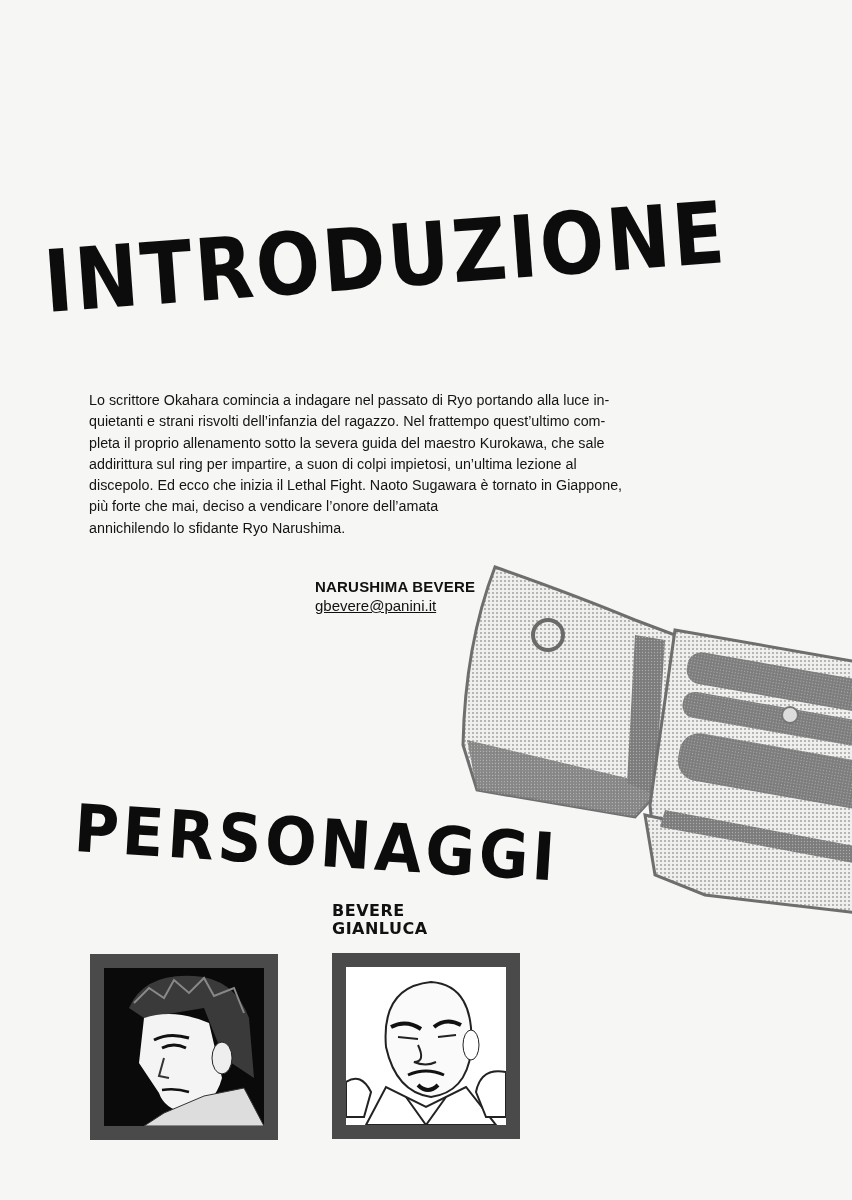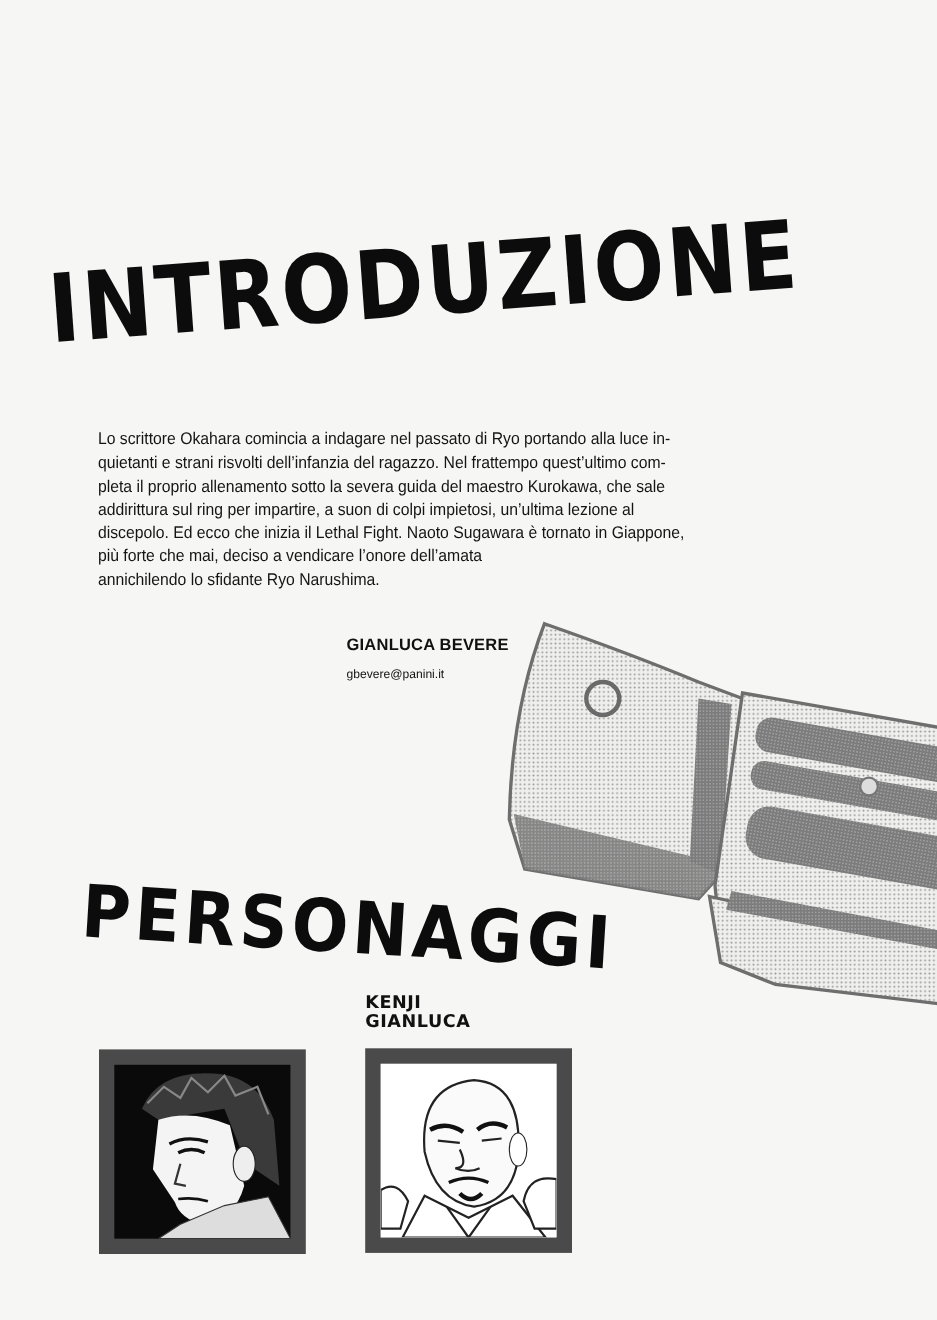--- a/index.html
+++ b/index.html
@@ -45,21 +45,21 @@
       transform: scaleX(0.93);
       transform-origin: left top;
     }
     #intro-text .line { display: block; white-space: nowrap; }
     #author {
       position: absolute;
       left: 315px; top: 578px;
       font-family: "Liberation Sans", sans-serif;
     }
     #author .name { font-weight: bold; font-size: 15px; letter-spacing: 0.2px; display:block; }
-    #author .email { font-size: 11px; display:block; margin-top: 12px; }
+    #author .email { font-size: 15px; display:block; margin-top: 2px; text-decoration: underline; }
 
     
     #gun {
       position: absolute;
       left: 455px; top: 555px;
       width: 420px; height: 360px;
     }
 
     .char-name {
       position: absolute;
@@ -99,21 +99,21 @@
   <span class="line">Lo scrittore Okahara comincia a indagare nel passato di Ryo portando alla luce in-</span>
   <span class="line">quietanti e strani risvolti dell’infanzia del ragazzo. Nel frattempo quest’ultimo com-</span>
   <span class="line">pleta il proprio allenamento sotto la severa guida del maestro Kurokawa, che sale</span>
   <span class="line">addirittura sul ring per impartire, a suon di colpi impietosi, un’ultima lezione al</span>
   <span class="line">discepolo. Ed ecco che inizia il Lethal Fight. Naoto Sugawara è tornato in Giappone,</span>
   <span class="line">più forte che mai, deciso a vendicare l’onore dell’amata</span>
   <span class="line">annichilendo lo sfidante Ryo Narushima.</span>
 </div>
 
 <div id="author">
-  <span class="name">GIANLUCA BEVERE</span>
+  <span class="name">NARUSHIMA BEVERE</span>
   <span class="email">gbevere@panini.it</span>
 </div>
 
 <svg id="gun" viewBox="0 0 420 360">
   <defs>
     <pattern id="dots" width="4" height="4" patternUnits="userSpaceOnUse">
       <rect width="4" height="4" fill="#efefed"></rect>
       <circle cx="2" cy="2" r="0.9" fill="#9a9a9a"></circle>
     </pattern>
     <pattern id="dark" width="3" height="3" patternUnits="userSpaceOnUse">
@@ -137,21 +137,21 @@
   <path d="M210,255 L420,295 L420,312 L205,272 Z" fill="url(#dark)"></path>
 </svg>
 
 <div id="title-chars" class="stencil">PERSONAGGI</div>
 
 <div id="name-ryo" class="char-name">
   <span>RYO</span>
   <span>KUROKAWA</span>
 </div>
 <div id="name-kenji" class="char-name">
-  <span>KENJI</span>
+  <span>BEVERE</span>
   <span>GIANLUCA</span>
 </div>
 
 <div id="portrait-ryo" class="portrait">
   <div class="inner" style="background:#0a0a0a;">
     <svg width="160" height="158" viewBox="0 0 160 158">
       <rect width="160" height="158" fill="#0a0a0a"></rect>
 
       <path d="M25,40 Q40,5 90,8 Q130,10 145,50 L150,110 L120,90 L100,40 L40,50 Z" fill="#3a3a3a"></path>
       <path d="M30,35 L45,20 L60,30 L70,12 L85,25 L100,10 L110,28 L130,20 L140,45" stroke="#888" stroke-width="2" fill="none"></path>

